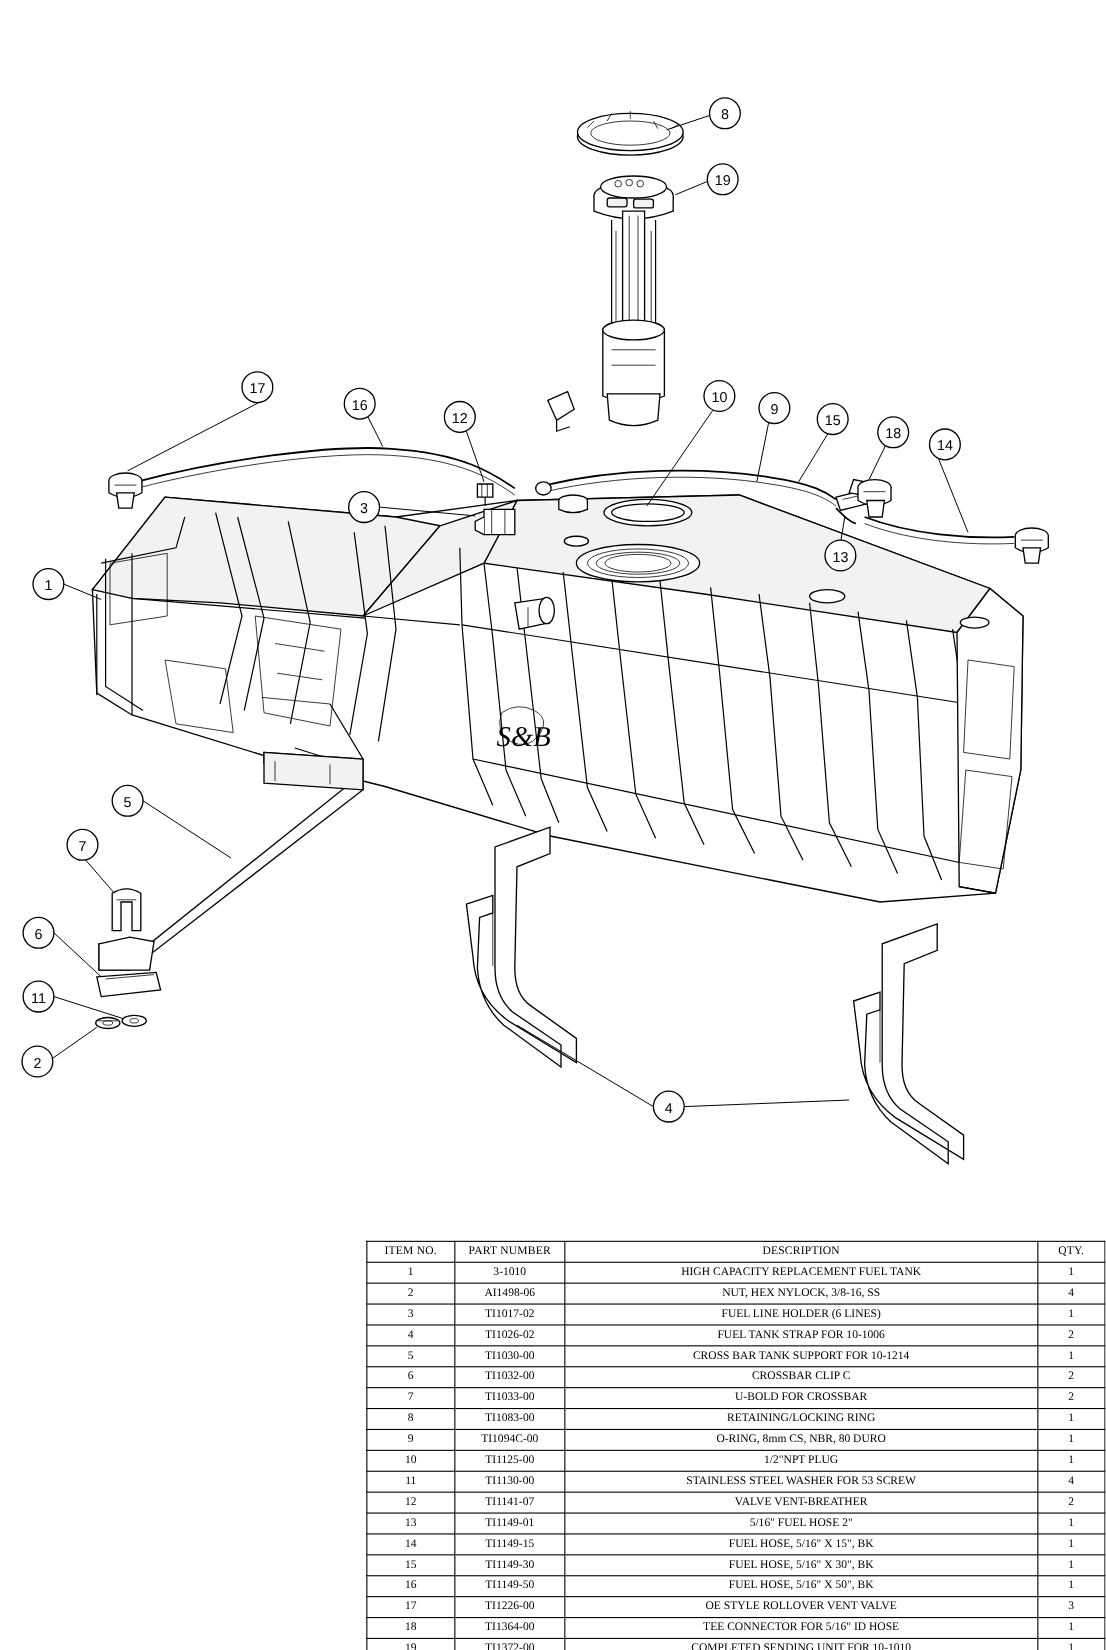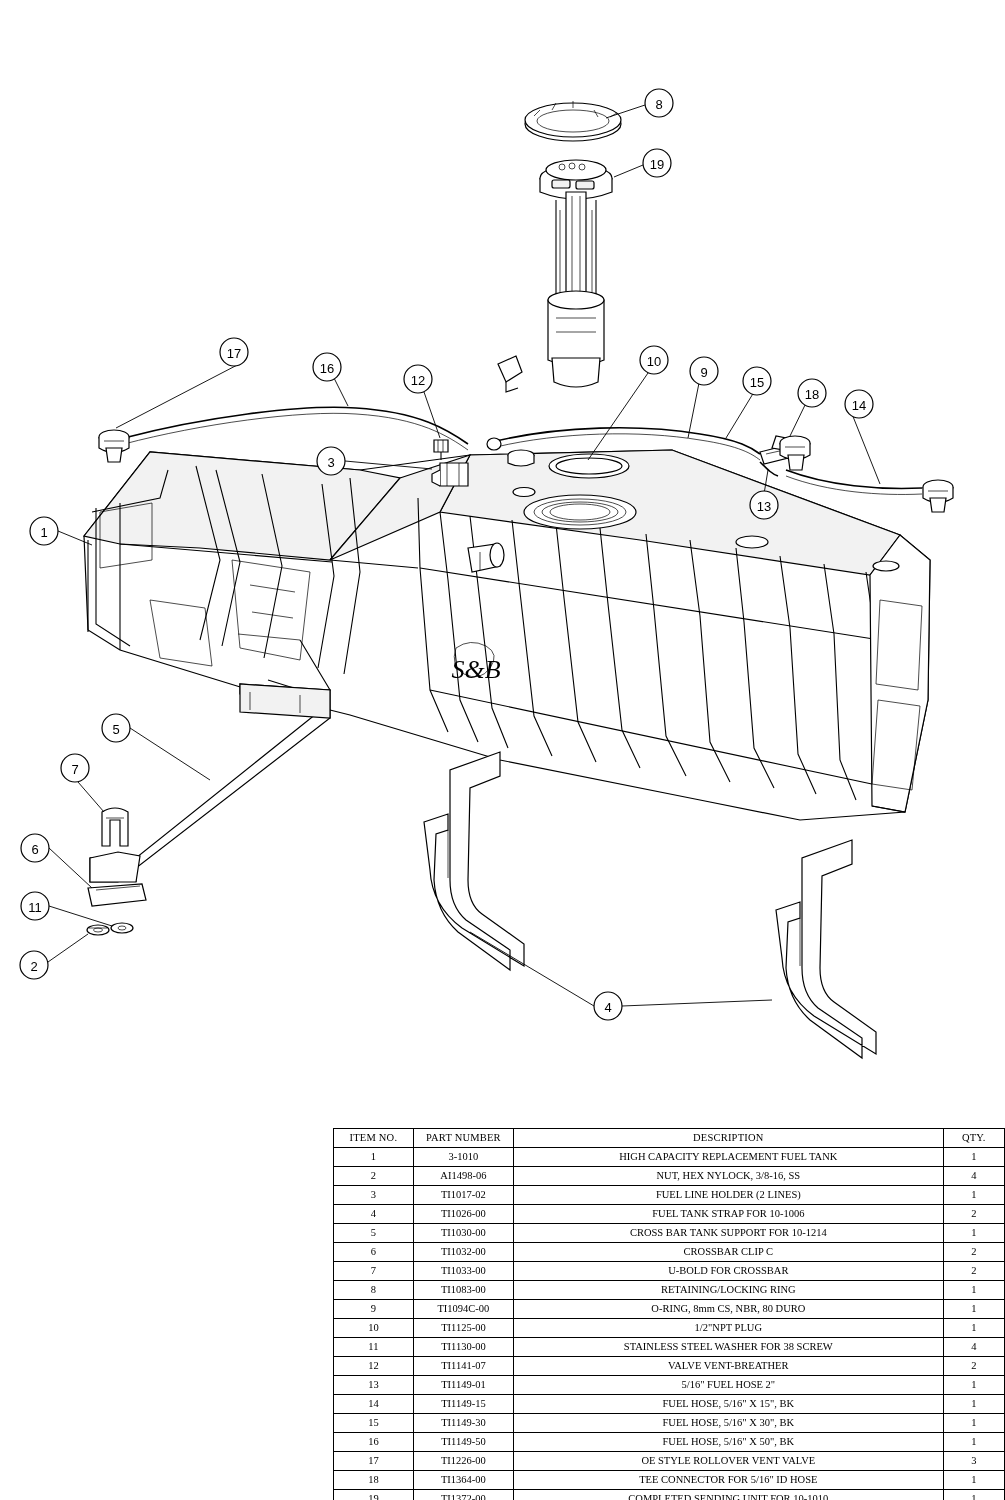--- a/index.html
+++ b/index.html
@@ -415,26 +415,26 @@
         </tr>
       <tr>
           <td>2</td>
           <td>AI1498-06</td>
           <td>NUT, HEX NYLOCK, 3/8-16, SS</td>
           <td>4</td>
         </tr>
       <tr>
           <td>3</td>
           <td>TI1017-02</td>
-          <td>FUEL LINE HOLDER (2 LINES)</td>
+          <td>FUEL LINE HOLDER (6 LINES)</td>
           <td>1</td>
         </tr>
       <tr>
           <td>4</td>
-          <td>TI1026-00</td>
+          <td>TI1026-02</td>
           <td>FUEL TANK STRAP FOR 10-1006</td>
           <td>2</td>
         </tr>
       <tr>
           <td>5</td>
           <td>TI1030-00</td>
           <td>CROSS BAR TANK SUPPORT FOR 10-1214</td>
           <td>1</td>
         </tr>
       <tr>
@@ -463,21 +463,21 @@
         </tr>
       <tr>
           <td>10</td>
           <td>TI1125-00</td>
           <td>1/2"NPT PLUG</td>
           <td>1</td>
         </tr>
       <tr>
           <td>11</td>
           <td>TI1130-00</td>
-          <td>STAINLESS STEEL WASHER FOR 38 SCREW</td>
+          <td>STAINLESS STEEL WASHER FOR 53 SCREW</td>
           <td>4</td>
         </tr>
       <tr>
           <td>12</td>
           <td>TI1141-07</td>
           <td>VALVE VENT-BREATHER</td>
           <td>2</td>
         </tr>
       <tr>
           <td>13</td>

